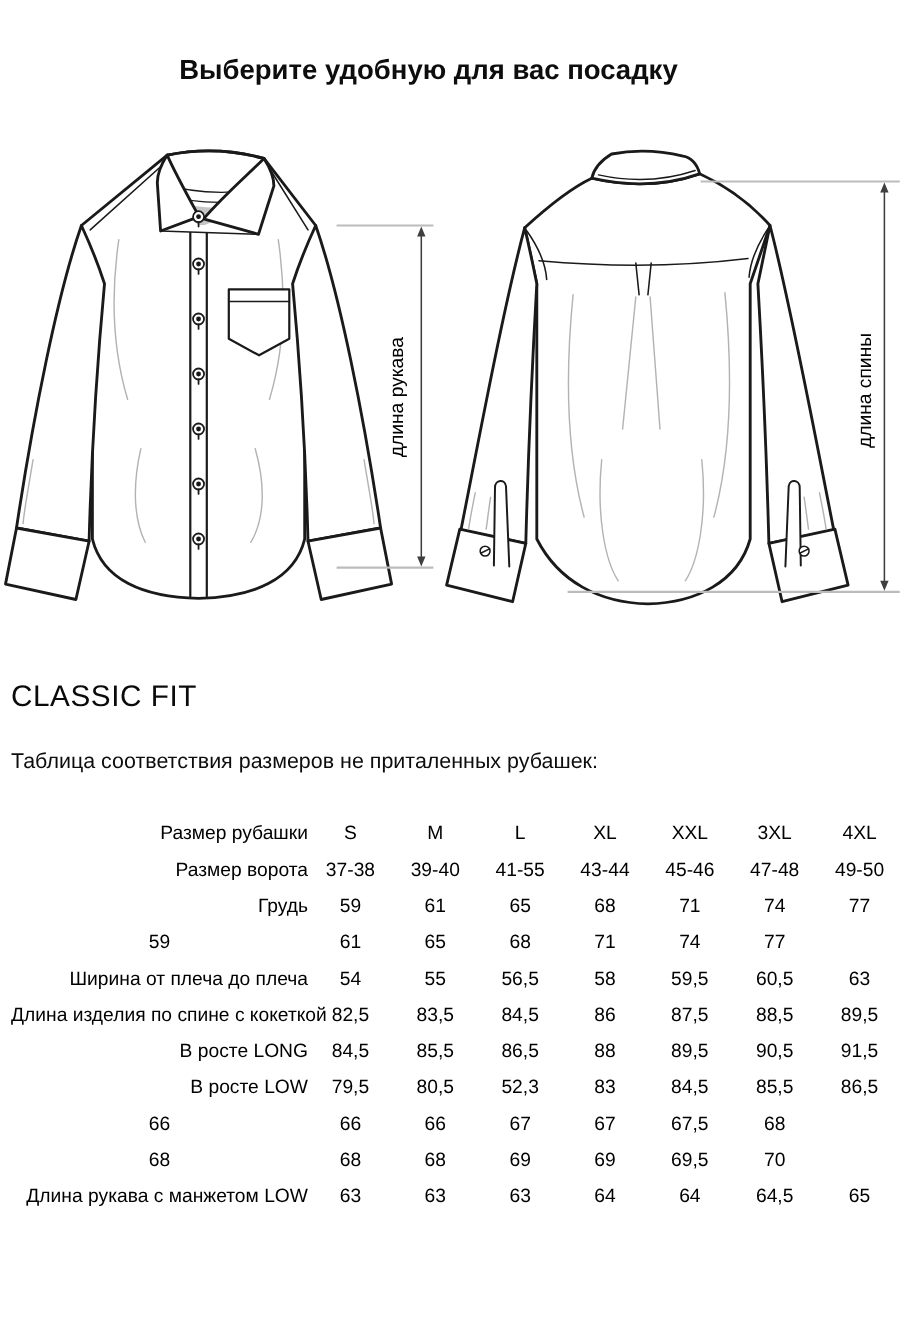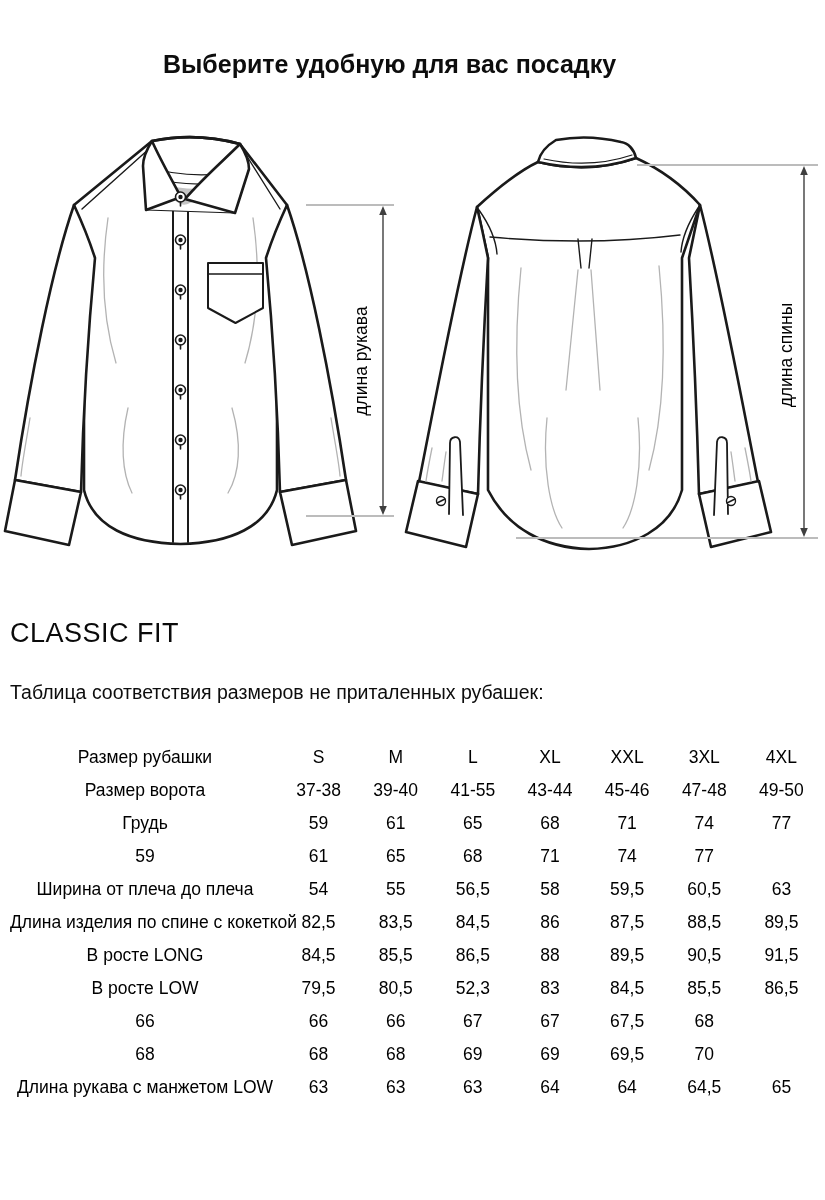--- a/index.html
+++ b/index.html
@@ -22,21 +22,21 @@
   }
   .size-table{
     position:absolute;top:741px;left:10px;width:810px;
   }
   .trow{
     display:grid;
     grid-template-columns:270px repeat(7,1fr);
     height:33px;align-items:center;
   }
   .tlabel{
-    font-size:17.5px;white-space:nowrap;text-align:center;
+    font-size:17.5px;white-space:nowrap;text-align:right;
   }
   .tval{
     font-size:17.5px;text-align:center;white-space:nowrap;
   }
   svg text{font-family:"Liberation Sans", sans-serif;}
 </style>
 </head>
 <body>
 
 <div class="page-title">Выберите удобную для вас посадку</div>

